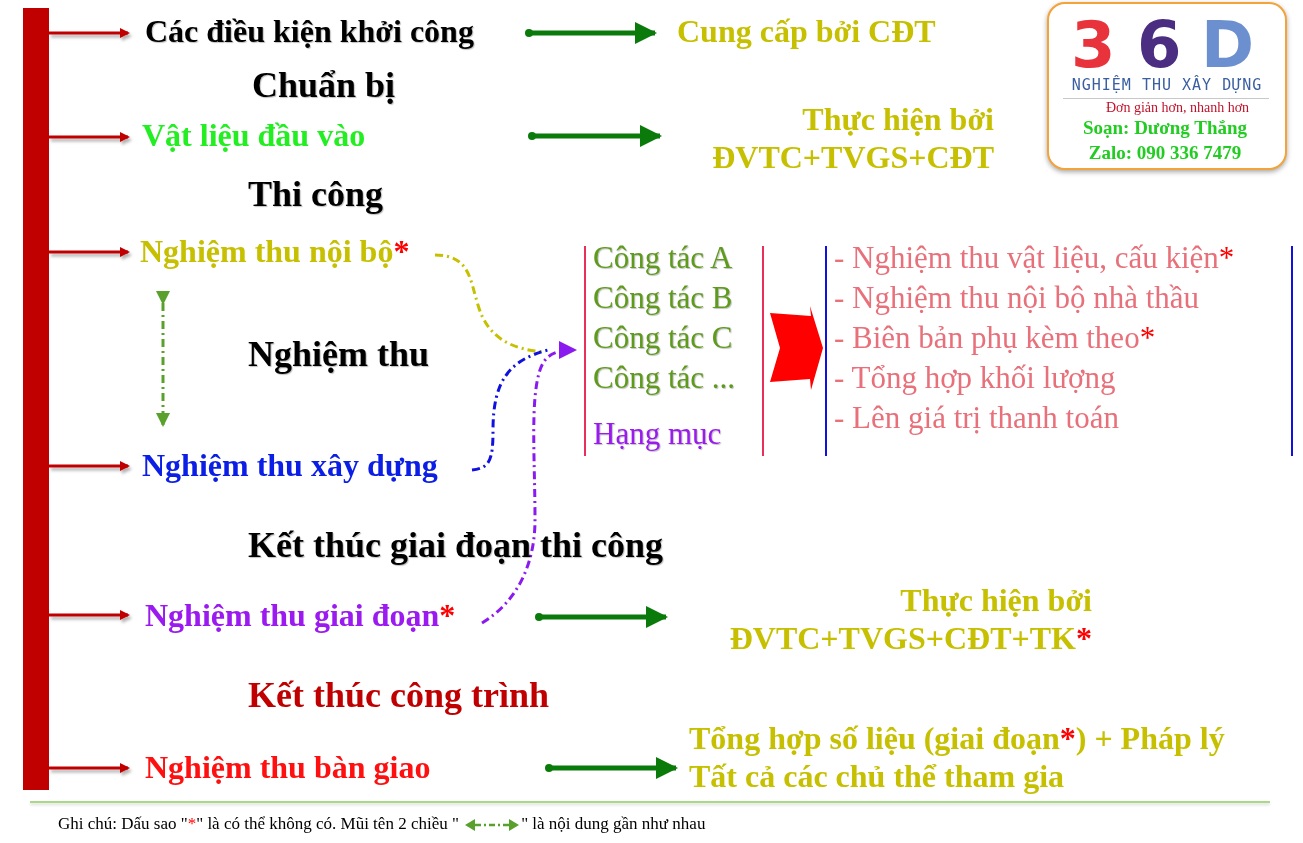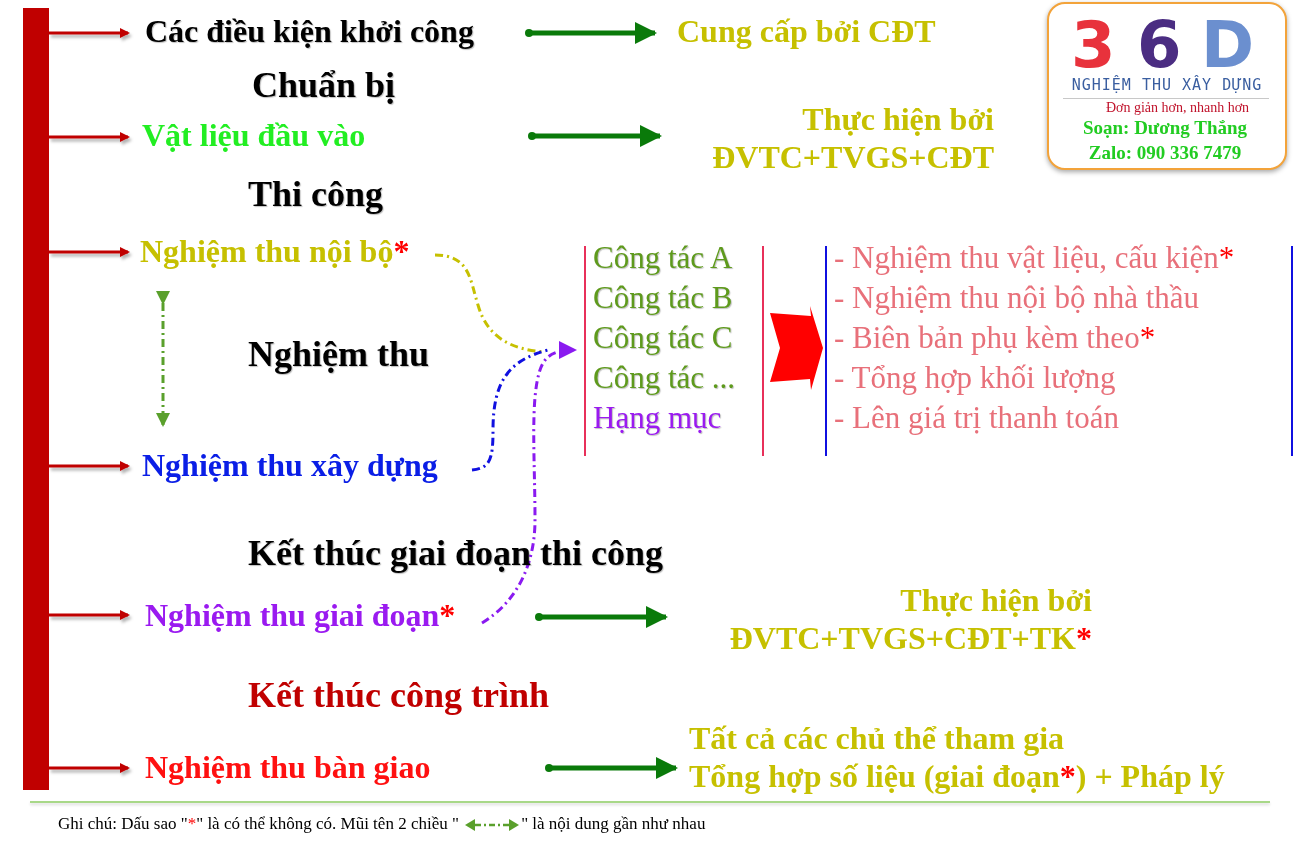--- a/index.html
+++ b/index.html
@@ -115,43 +115,43 @@
 <div class="abs stage bold" style="left:145px;top:596px;">
   <span style="color:#9a1af0;">Nghiệm thu giai đoạn</span><span class="star">*</span>
 </div>
 <div class="abs stage bold" style="left:145px;top:748px;">
   <span style="color:#ff1010;">Nghiệm thu bàn giao</span>
 </div>
 
 <div class="abs step bold shadow" style="left:252px;top:67px;">Chuẩn bị</div>
 <div class="abs step bold shadow" style="left:248px;top:176px;">Thi công</div>
 <div class="abs step bold shadow" style="left:248px;top:336px;">Nghiệm thu</div>
-<div class="abs step bold shadow" style="left:248px;top:527px;margin-top:8px;">Kết thúc giai đoạn thi công</div>
+<div class="abs step bold shadow" style="left:248px;top:527px;">Kết thúc giai đoạn thi công</div>
 <div class="abs step bold" style="left:248px;top:677px;color:#c00000;">Kết thúc công trình</div>
 
 <div class="abs who bold" style="left:677px;top:12px;">Cung cấp bởi CĐT</div>
 <div class="abs who bold" style="left:688px;top:100px;width:306px;">
   <div>Thực hiện bởi</div>
   <div>ĐVTC+TVGS+CĐT</div>
 </div>
 <div class="abs who bold" style="left:698px;top:581px;width:394px;">
   <div>Thực hiện bởi</div>
   <div><span>ĐVTC+TVGS+CĐT+TK</span><span class="star">*</span></div>
 </div>
 <div class="abs who bold" style="left:689px;top:719px;text-align:left;">
+  <div><span>Tổng hợp số liệu (giai đoạn</span><span class="star">*</span><span>) + Pháp lý</span></div>
   <div>Tất cả các chủ thể tham gia</div>
-  <div><span>Tổng hợp số liệu (giai đoạn</span><span class="star">*</span><span>) + Pháp lý</span></div>
 </div>
 
 <div class="abs col-list shadow" style="left:593px;top:238px;">
   <div>Công tác A</div>
   <div>Công tác B</div>
   <div>Công tác C</div>
   <div>Công tác ...</div>
-  <div style="color:#9a1af0;">Hạng mục</div>
+  <div style="color:#9a1af0;margin-top:16px;">Hạng mục</div>
 </div>
 
 <div class="abs doc-list" style="left:834px;top:238px;">
   <div><span>- Nghiệm thu vật liệu, cấu kiện</span><span class="star">*</span></div>
   <div><span>- Nghiệm thu nội bộ nhà thầu</span></div>
   <div><span>- Biên bản phụ kèm theo</span><span class="star">*</span></div>
   <div><span>- Tổng hợp khối lượng</span></div>
   <div><span>- Lên giá trị thanh toán</span></div>
 </div>
 

